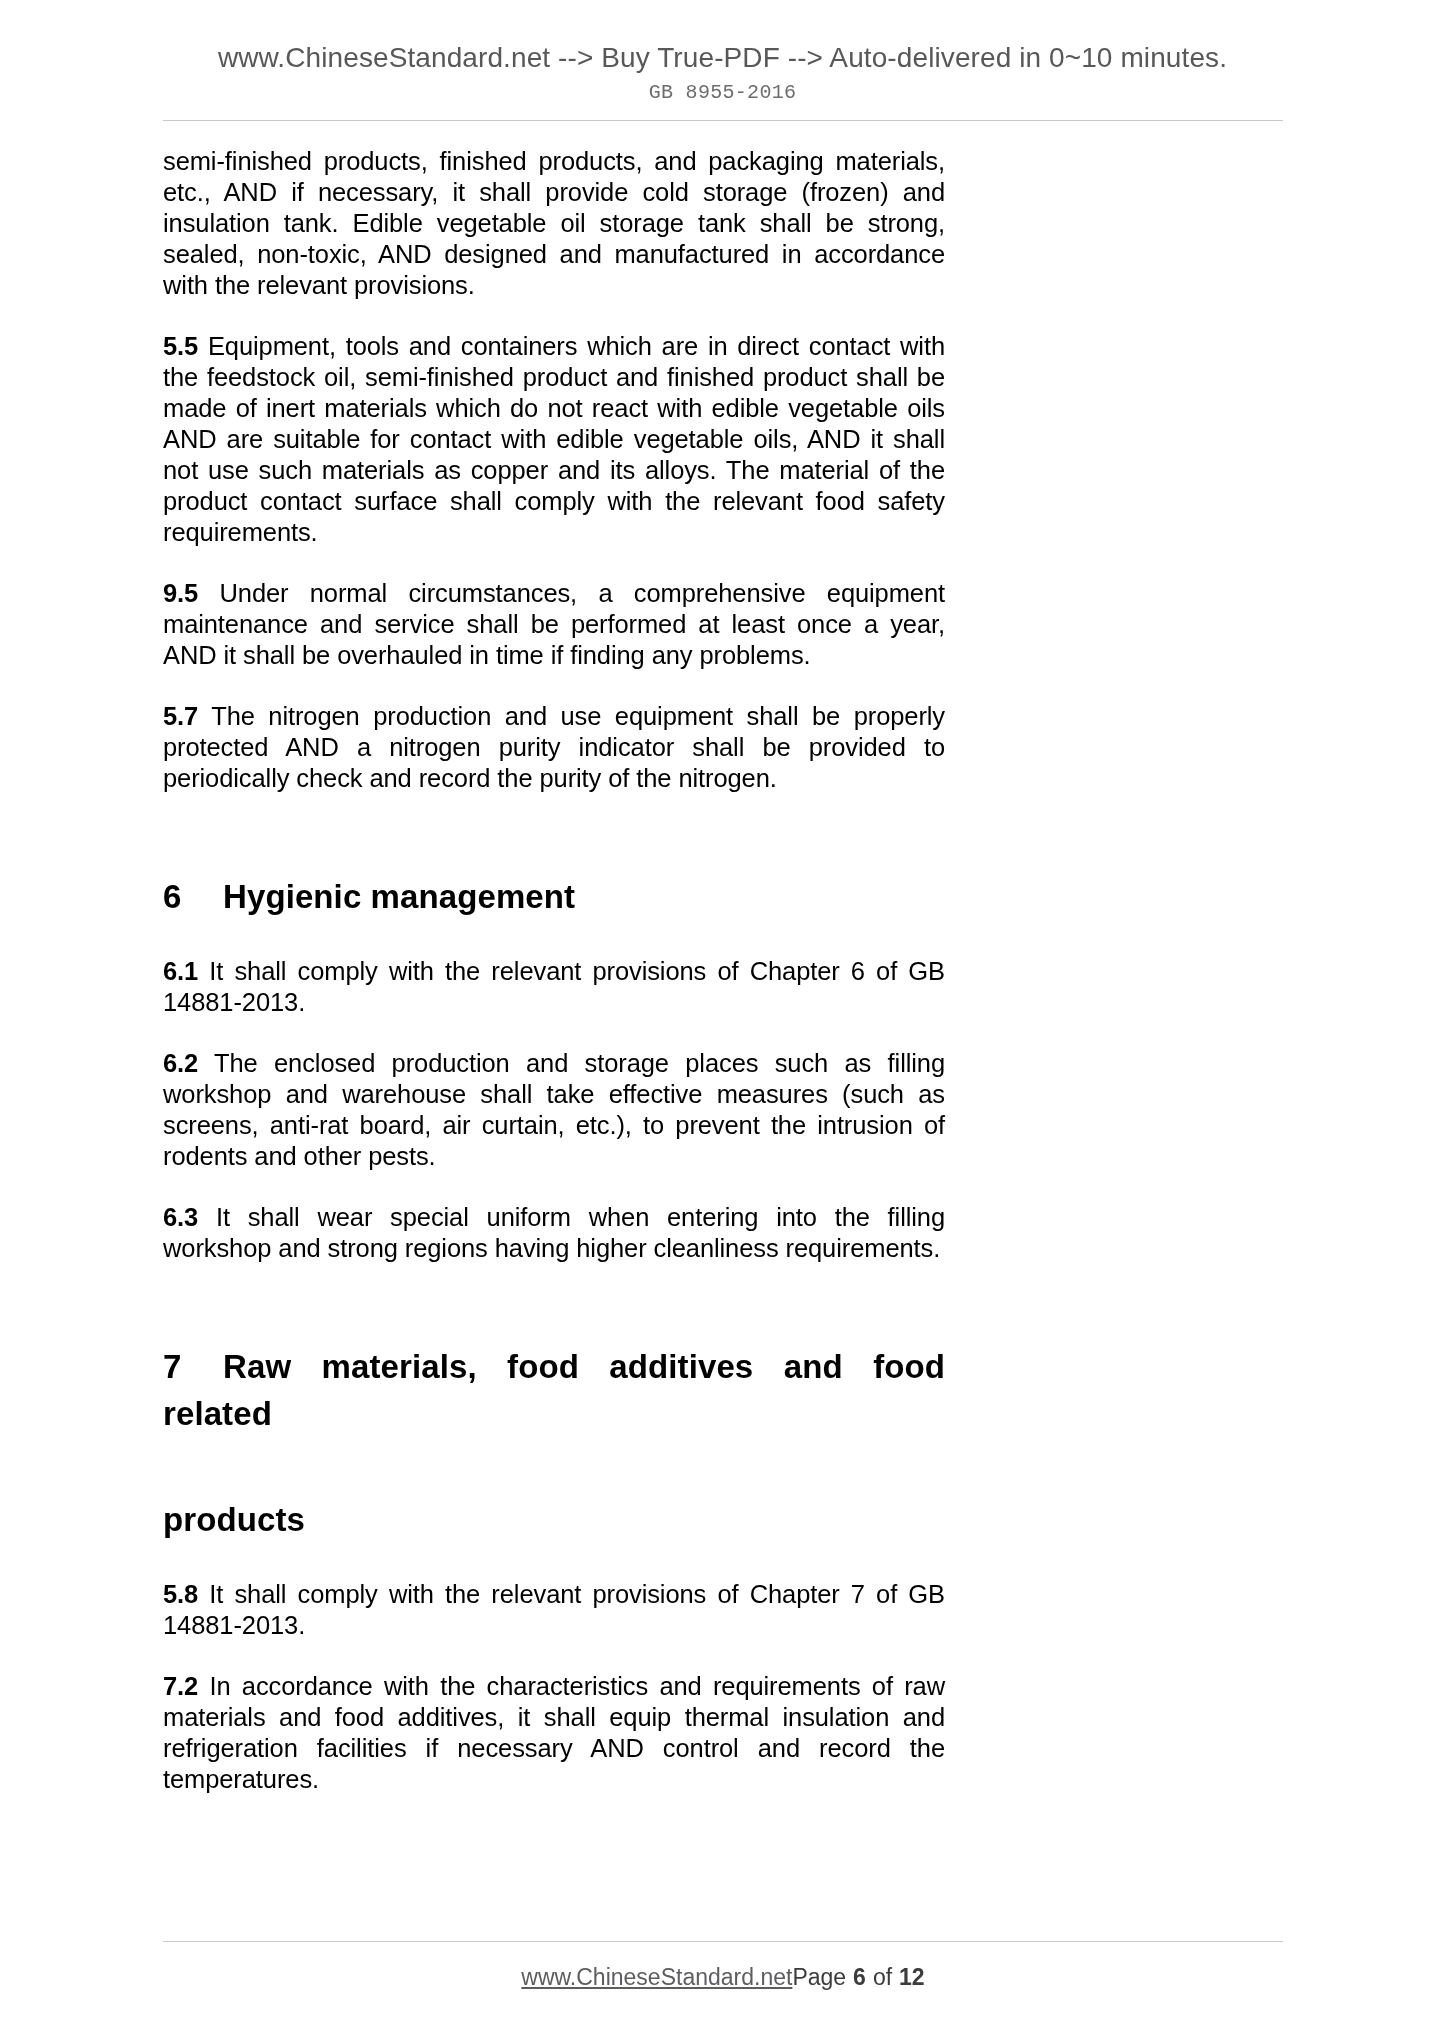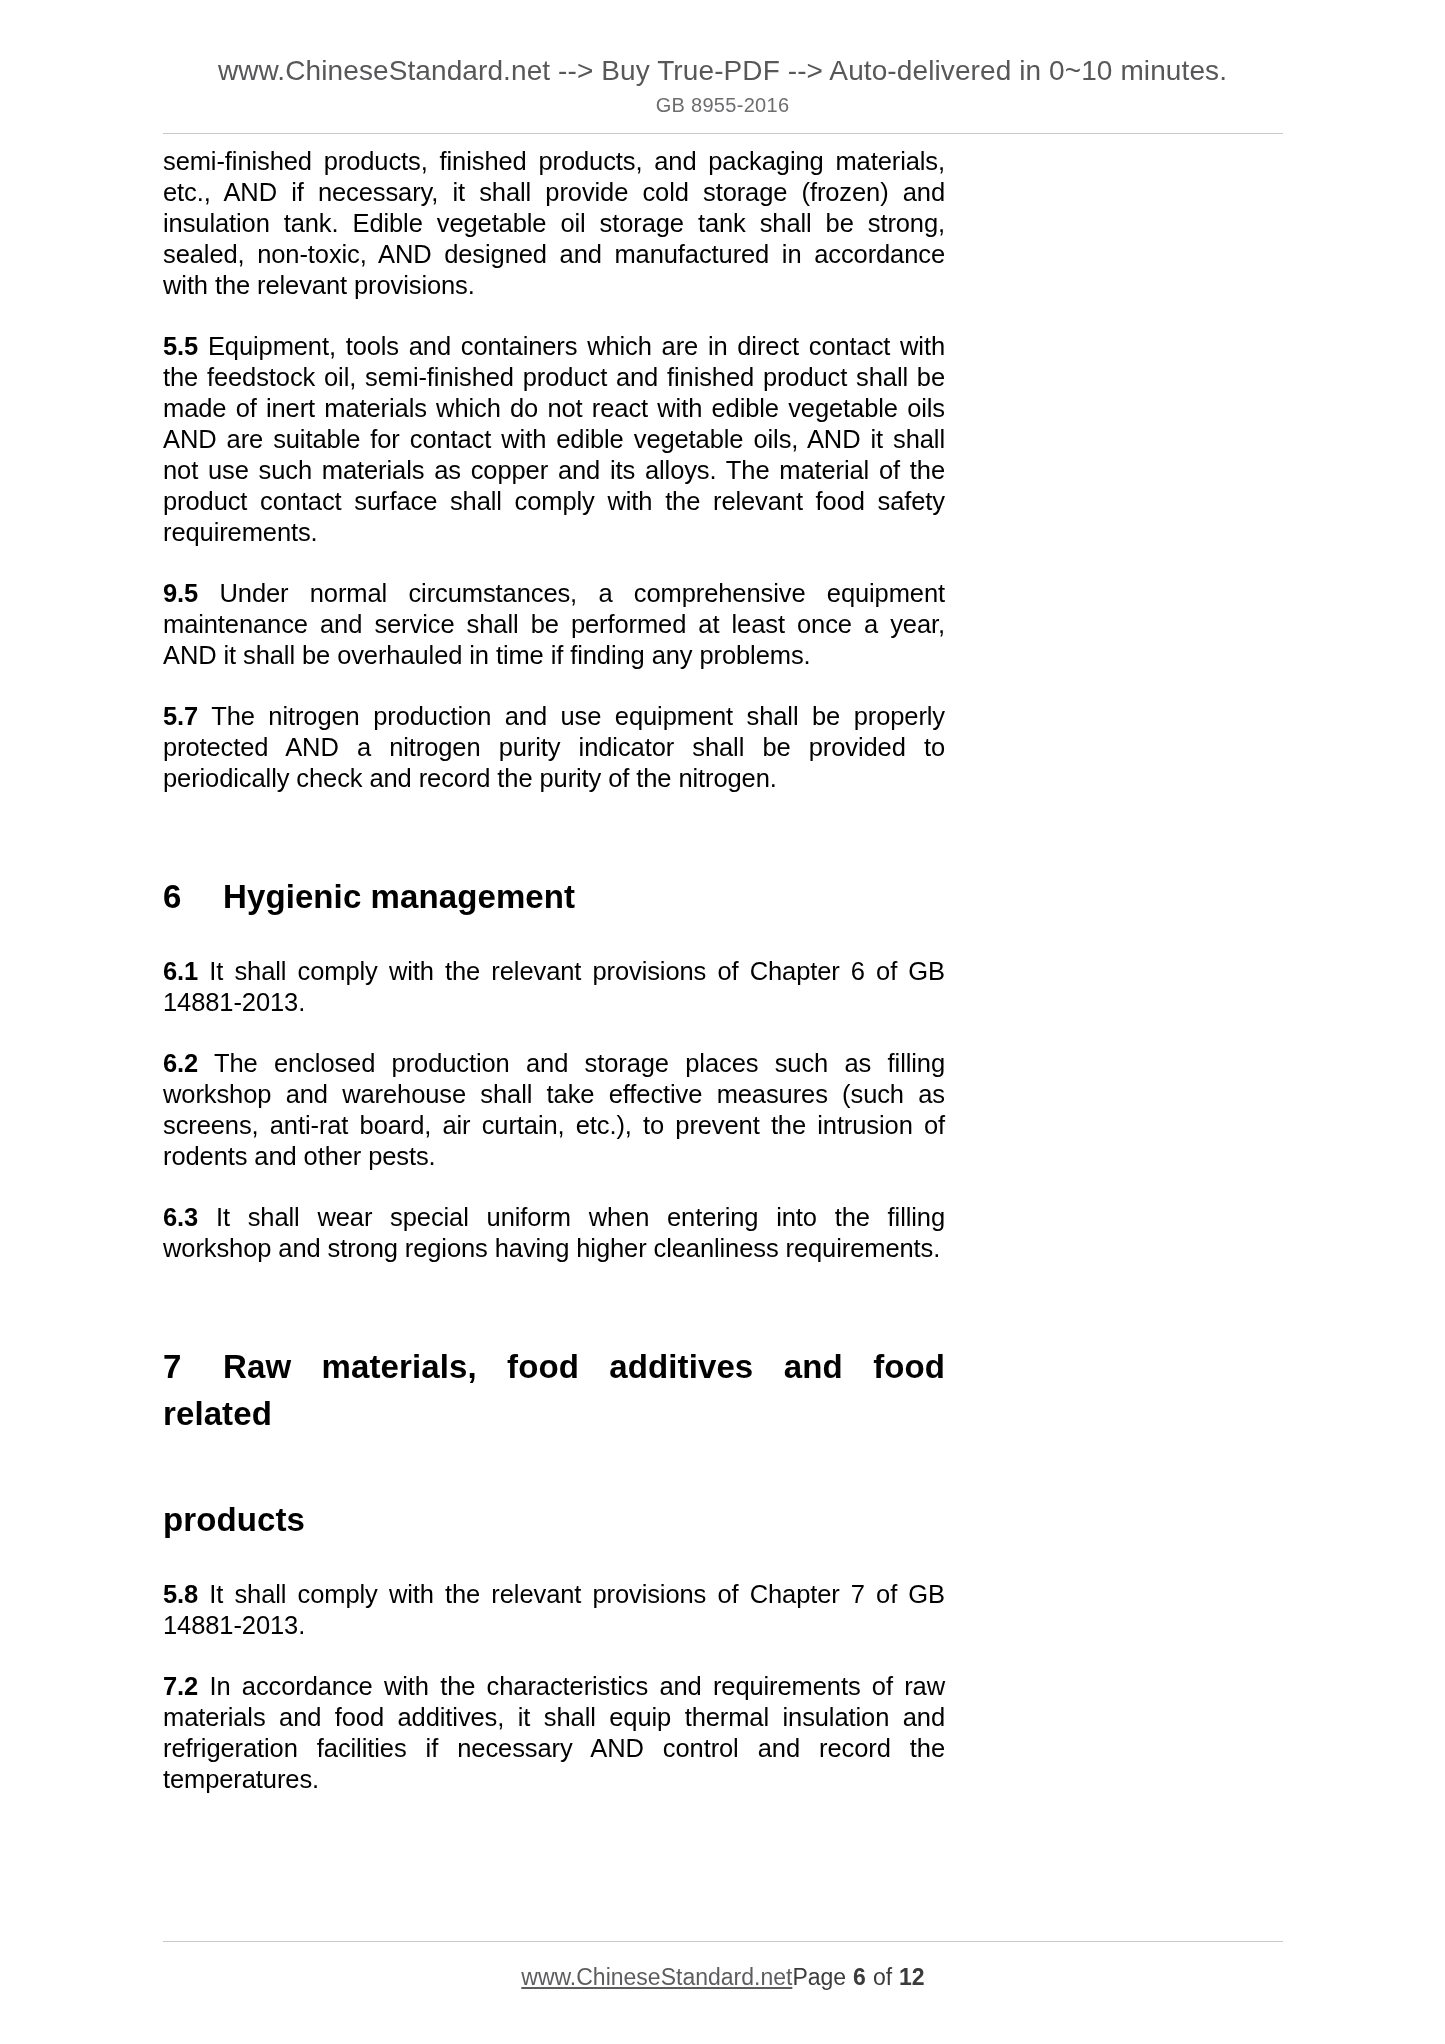--- a/index.html
+++ b/index.html
@@ -19,35 +19,36 @@
     box-sizing: border-box;
     overflow: hidden;
   }
 
   
   .page-header {
     position: absolute;
     left: 0;
     top: 0;
     width: 1445px;
-    padding-top: 53px;
+    padding-top: 40px;
     text-align: center;
   }
   .promo-line {
     font-size: 28px;
     color: #58585a;
     letter-spacing: 0.1px;
     line-height: 1.25;
     white-space: nowrap;
   }
   .std-code {
     margin-top: 6px;
     font-size: 20px;
     color: #6d6d70;
     letter-spacing: 0.3px;
+    font-family: Liberation Mono, monospace;
   }
   .header-rule {
     margin: 16px auto 0 auto;
     width: 1120px;
     height: 1px;
     background: #c9c9c9;
   }
 
   
   .content {

